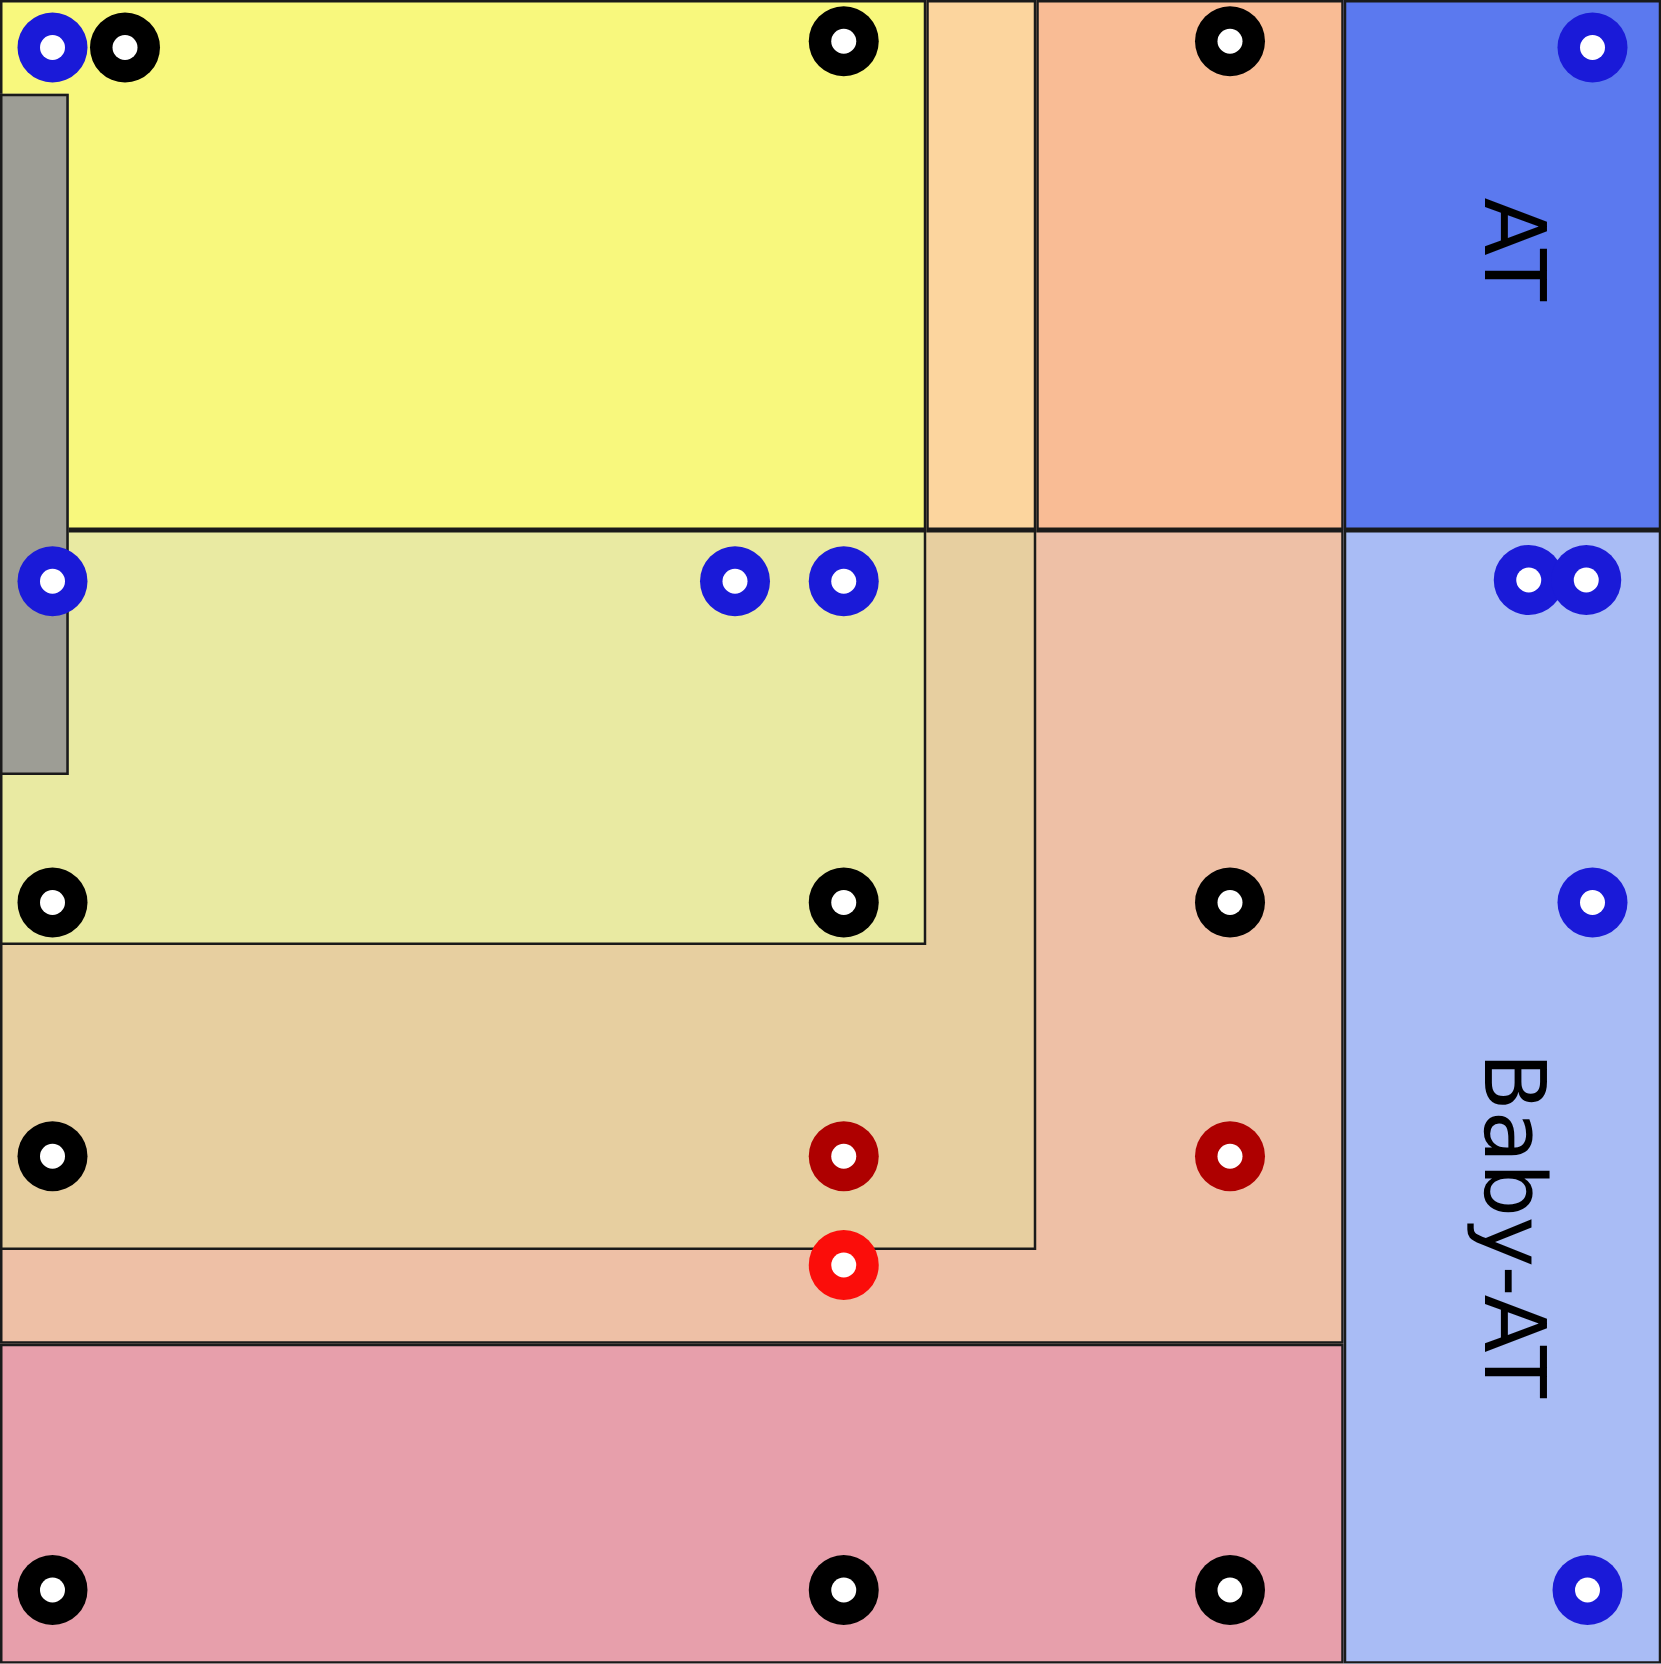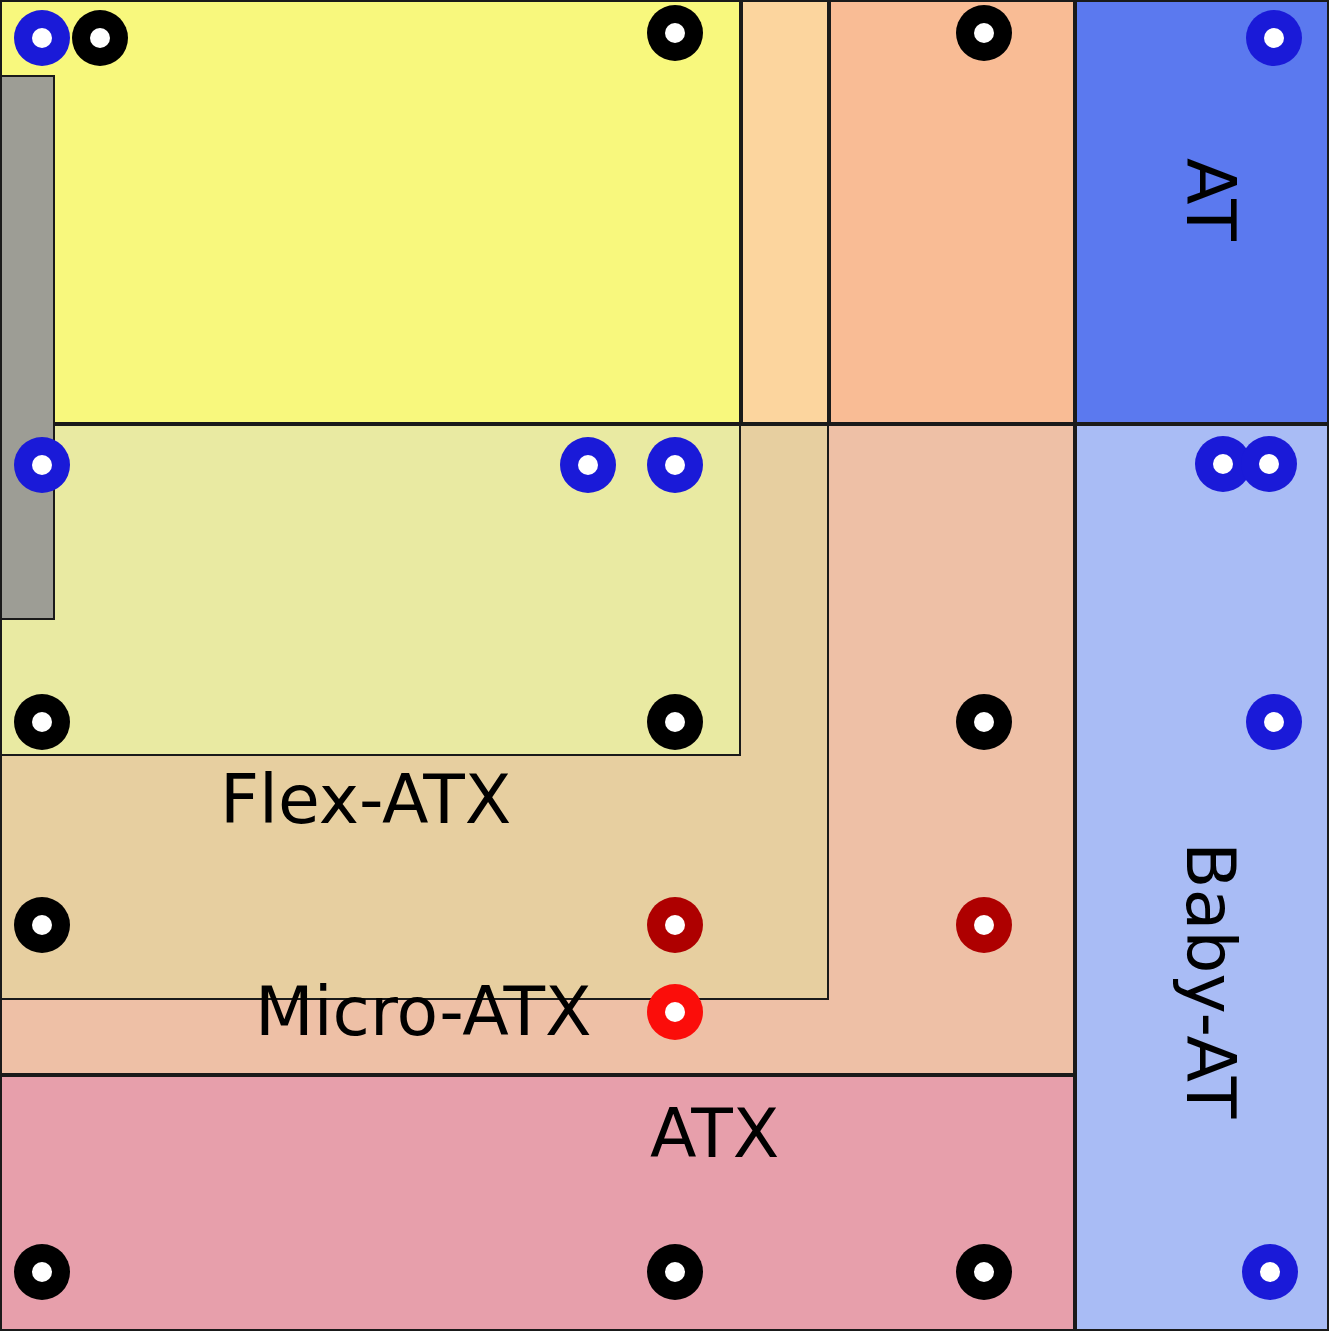--- a/index.html
+++ b/index.html
@@ -122,18 +122,15 @@
         <div class="hole-center" style="background: rgb(255, 255, 255);"></div>
       </div>
       <div class="hole" style="left: 956px; top: 1244px; background: rgb(0, 0, 0);">
         <div class="hole-center" style="background: rgb(255, 255, 255);"></div>
       </div>
       <div class="hole" style="left: 1242px; top: 1244px; background: rgb(26, 26, 216);">
         <div class="hole-center" style="background: rgb(255, 255, 255);"></div>
       </div>
     </div>
 
-  <div class="label lbl-flex">Flex-ATX</div>
-  <div class="label lbl-micro">Micro-ATX</div>
-  <div class="label lbl-atx">ATX</div>
   <div class="label lbl-at vertical">AT</div>
   <div class="label lbl-baby vertical">Baby-AT</div>
 </div>
 
 </body></html>

